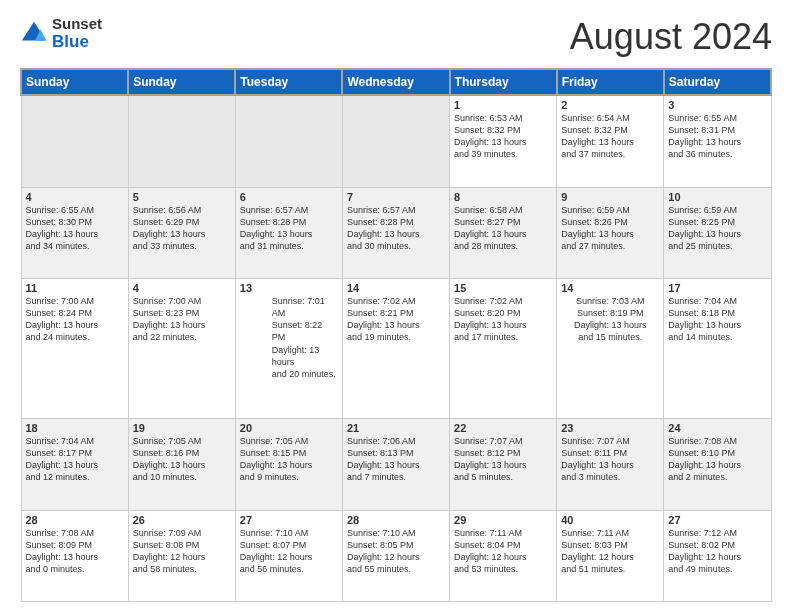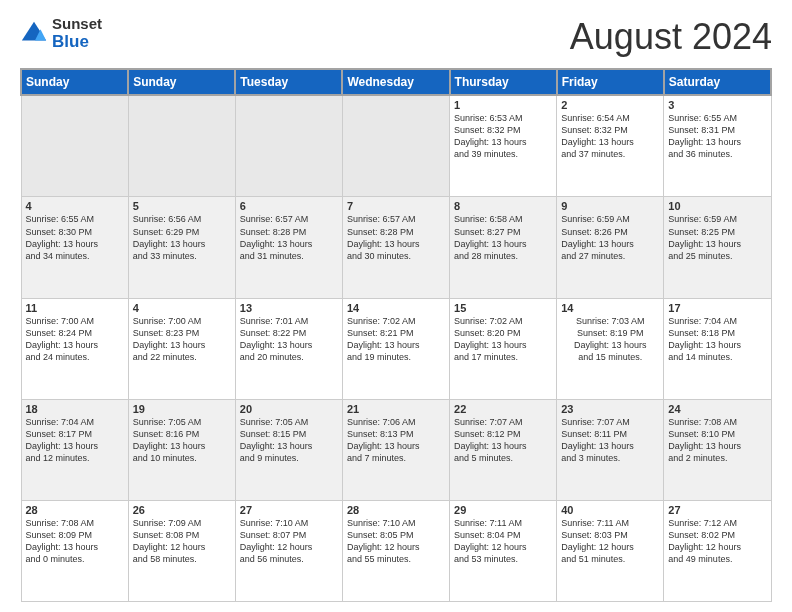--- a/index.html
+++ b/index.html
@@ -232,21 +232,21 @@
           </td>
           <td>
             <span class="day-num">4</span>
             <div class="cell-content" style="white-space: pre-line;">Sunrise: 7:00 AM
 Sunset: 8:23 PM
 Daylight: 13 hours
 and 22 minutes.</div>
           </td>
           <td>
             <span class="day-num">13</span>
-            <div class="cell-content" style="white-space: pre-line;">Sunrise: 7:01 AM
+            <div class="cell-content" style="white-space: pre-line; margin-left: 32px;">Sunrise: 7:01 AM
 Sunset: 8:22 PM
 Daylight: 13 hours
 and 20 minutes.</div>
           </td>
           <td>
             <span class="day-num">14</span>
             <div class="cell-content" style="white-space: pre-line;">Sunrise: 7:02 AM
 Sunset: 8:21 PM
 Daylight: 13 hours
 and 19 minutes.</div>

